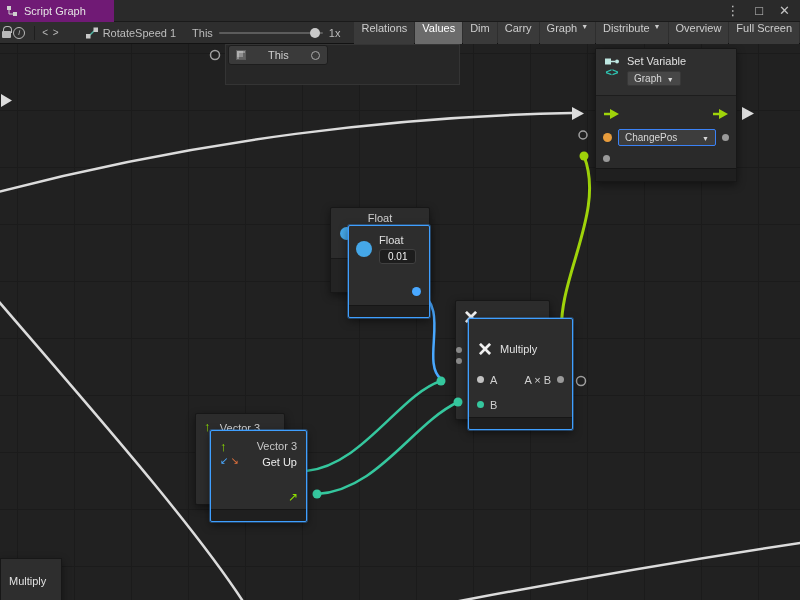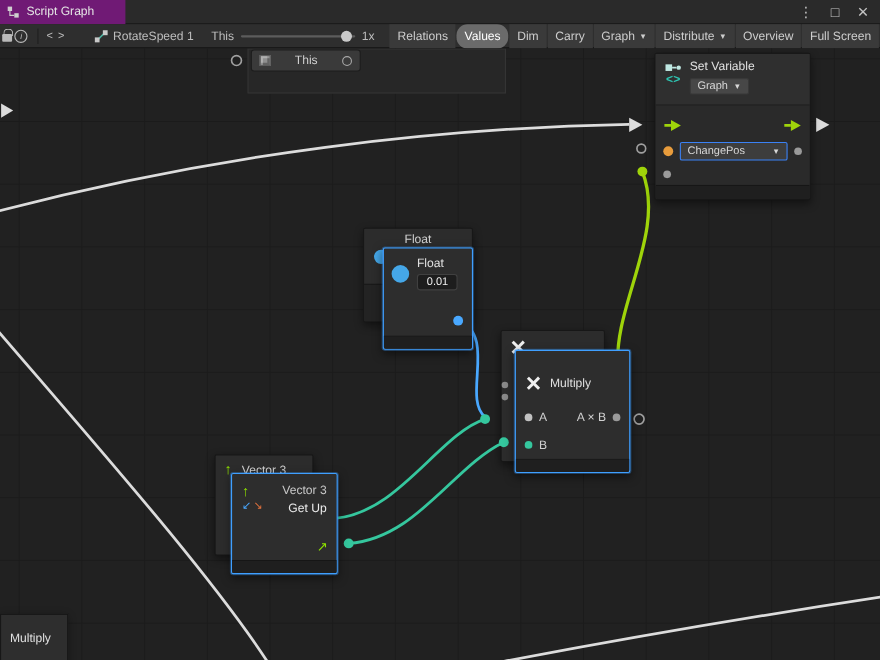--- a/index.html
+++ b/index.html
@@ -26,23 +26,23 @@
   .info-circ { width: 12px; height: 12px; border: 1px solid #b9b9b9; border-radius: 50%;
     display: inline-flex; align-items: center; justify-content: center; font-size: 8px; color: #b9b9b9; font-style: italic; }
   .tb-sep { width: 1px; height: 14px; background: #1e1e1e; margin: 0 8px; }
   .code-glyph { color: #b9b9b9; font-size: 10px; letter-spacing: 1px; }
   .graph-ref { display: flex; align-items: center; gap: 5px; margin-left: 26px; color: #bdbdbd; }
   .zoom-wrap { display: flex; align-items: center; gap: 6px; margin-left: 16px; color: #bdbdbd; }
   .zoom-track { position: relative; width: 104px; height: 2px; background: #5c5c5c; border-radius: 1px; }
   .zoom-handle { position: absolute; top: -4px; left: 88%; width: 10px; height: 10px; background: #c9c9c9;
     border-radius: 50%; }
   .tb-buttons { display: flex; margin-left: 14px; height: 22px; }
-  .tbtn { height: 22px; display: flex; align-items: center; gap: 4px; padding: 0 7px; background: #3a3a3a;
+  .tbtn { height: 22px; display: flex; align-items: flex-start; gap: 4px; padding: 0 7px; background: #3a3a3a;
     color: #cdcdcd; margin-right: 1px; cursor: default; }
-  .tbtn.active { background: #6b6b6b; color: #fff; border-radius: 10px; }
+  .tbtn.active { background: #6b6b6b; color: #fff; }
   .caret { font-size: 7px; color: inherit; transform: translateY(1px); }
 
   
   .canvas { position: absolute; left: 0; top: 44px; width: 800px; height: 556px; overflow: hidden;
     background-color: #212121;
     background-image: linear-gradient(#1b1b1b 1px, transparent 1px),
                       linear-gradient(90deg, #1b1b1b 1px, transparent 1px);
     background-size: 57px 57px; background-position: 17px 9px; }
   .wire-layer { position: absolute; left: 0; top: 0; width: 800px; height: 556px; z-index: 2; pointer-events: none; }
 

